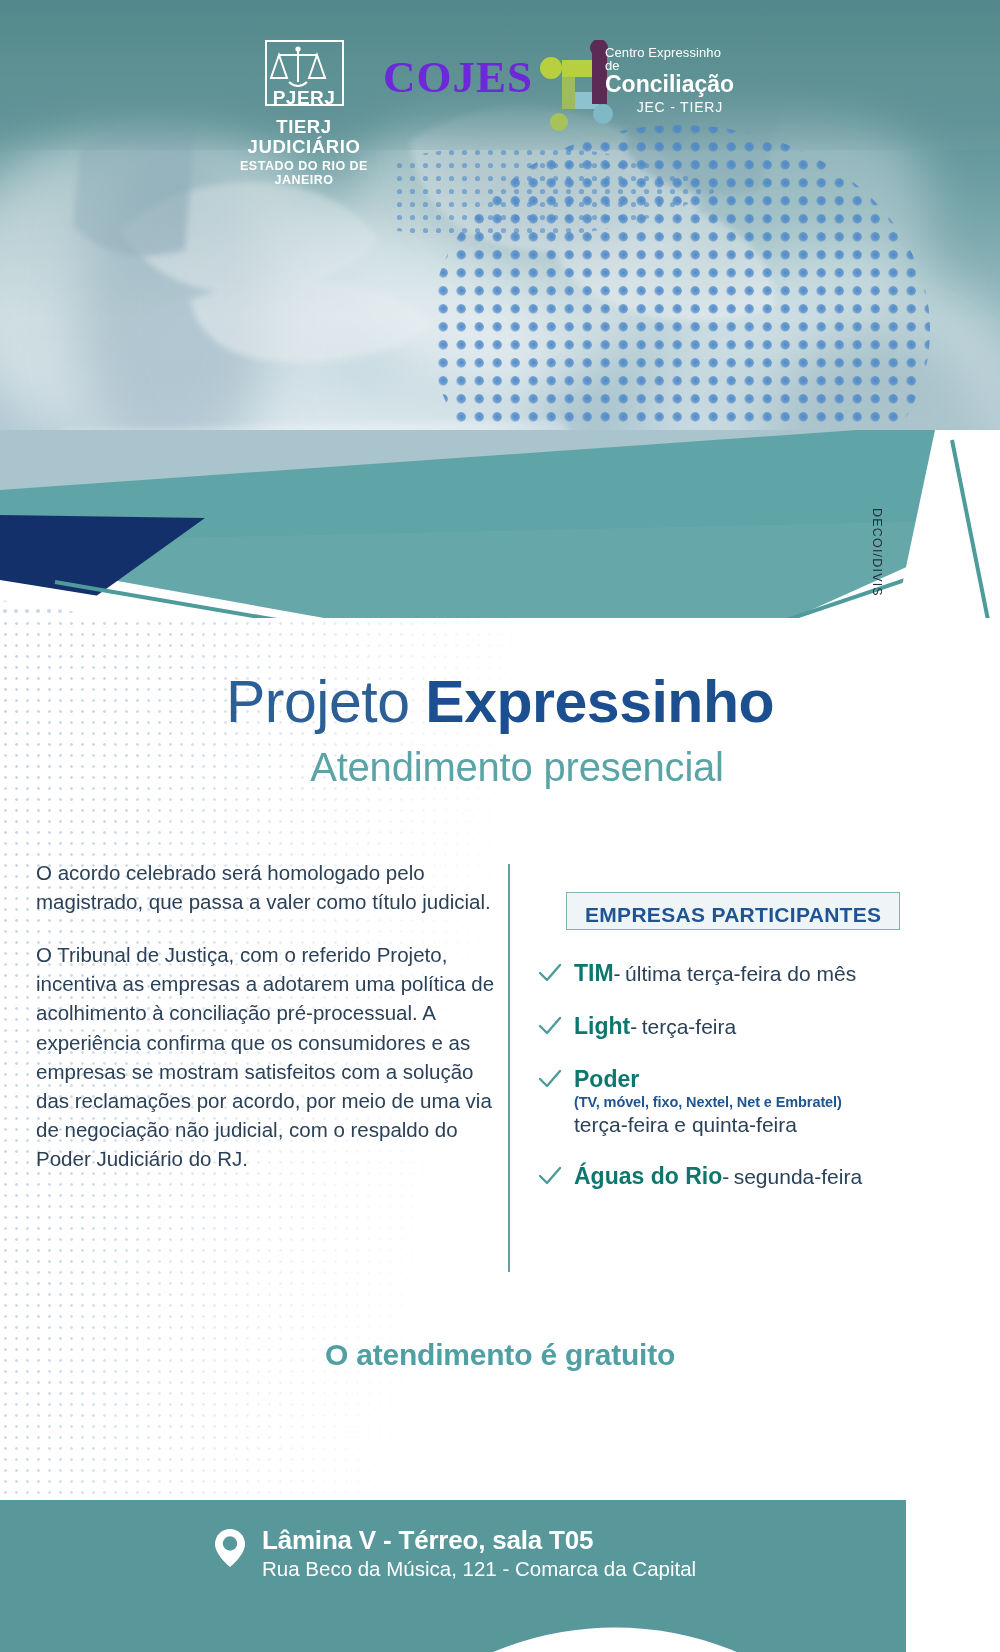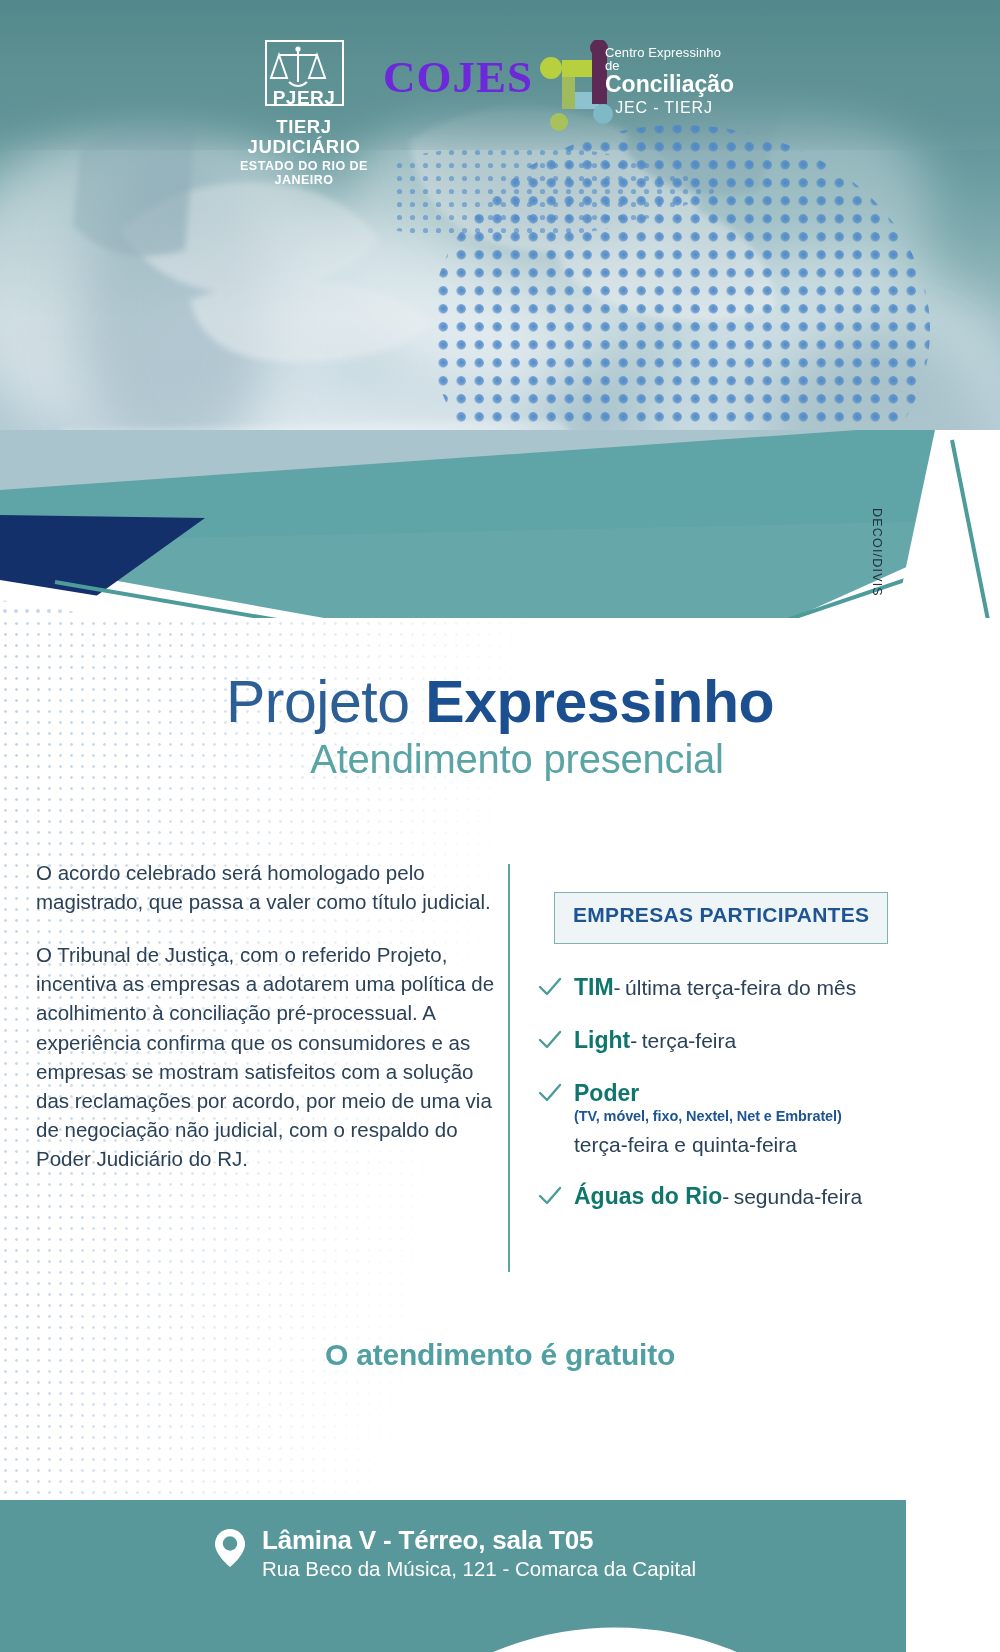--- a/index.html
+++ b/index.html
@@ -76,65 +76,65 @@
   .cojes {
     position:absolute; left:383px; top:55px; width:140px; text-align:center;
     color:#6d28d9; font-family:"Liberation Serif", serif;
     font-size:45px; font-weight:bold; letter-spacing:1px; line-height:1;
   }
 
   .cpc { position:absolute; left:537px; top:36px; width:190px; height:100px; }
   .cpc .txt { position:absolute; left:68px; top:10px; color:#fff; line-height:1; }
   .cpc .t1 { font-size:13px; letter-spacing:.1px; }
   .cpc .t2 { font-size:23px; font-weight:bold; margin-top:1px; letter-spacing:0px; }
-  .cpc .t3 { font-size:16px; margin-top:4px; letter-spacing:.8px; text-align:center; width:118px;}
+  .cpc .t3 { font-size:14px; margin-top:4px; letter-spacing:.8px; text-align:right; width:118px;}
 
   
   .credit {
     position:absolute; left:884px; top:508px; width:130px;
     transform:rotate(90deg); transform-origin:left top;
     font-size:12.5px; letter-spacing:1.2px; color:#22303d;
     font-family:"Liberation Sans", sans-serif;
   }
 
   
   .title-wrap { position:absolute; left:0; top:672px; width:1000px; text-align:center; }
   .title1 { font-size:59px; line-height:1.04; letter-spacing:-.5px; }
   .title1 .light { color:#2b5f96; font-weight:normal; }
   .title1 .bold  { color:#1c4f8f; font-weight:bold; }
-  .title2 { font-size:40px; color:#5aa4a6; margin-top:4px; letter-spacing:-.2px;padding-left:34px; }
+  .title2 { font-size:40px; color:#5aa4a6; margin-top:12px; letter-spacing:-.2px;padding-left:34px; }
 
   
   .cols { position:absolute; left:0; top:858px; width:1000px; height:420px; }
   .col-left { position:absolute; left:36px; top:0; width:470px; }
   .para { font-size:20.5px; line-height:1.42; color:#2b4158; }
   .para + .para { margin-top:24px; }
 
   .divider { position:absolute; left:508px; top:6px; width:2px; height:408px; background:#5fa2a0; }
 
   .col-right { position:absolute; left:536px; top:34px; width:430px; }
 
   .empresas-box {
     display:inline-block; border:1.5px solid #7fb3b2; background:rgba(236,243,244,.85);
-    padding:10px 18px 16px 18px; margin-left:18px;
+    padding:10px 18px 2px 18px; margin-left:30px;
   }
   .empresas-box span {
     font-size:21px; font-weight:bold; color:#1e5493; letter-spacing:.3px;
   }
 
   .company-list { margin-top:30px; }
   .company { position:relative; padding-left:38px; margin-bottom:26px; }
   .company .check {
     position:absolute; left:2px; top:3px; width:24px; height:20px;
   }
   .company .name { font-size:23px; font-weight:bold; color:#0f766e; }
   .company .sep  { font-size:21px; color:#2b4158; font-weight:normal; }
   .company .day  { font-size:21px; color:#2b4158; }
   .company .sub  { font-size:14.5px; font-weight:bold; color:#1e5493; margin-top:1px; letter-spacing:-.1px;}
-  .company .day2 { font-size:21px; color:#2b4158; margin-top:9px; }
+  .company .day2 { font-size:21px; color:#2b4158; margin-top:3px; }
 
   
   .gratuito {
     position:absolute; left:0; top:1338px; width:1000px; text-align:center;
     font-size:30px; font-weight:bold; color:#4f9fa3; letter-spacing:-.2px;
   }
 
   
   .footer {
     position:absolute; left:0; top:1500px; width:906px; height:152px;

